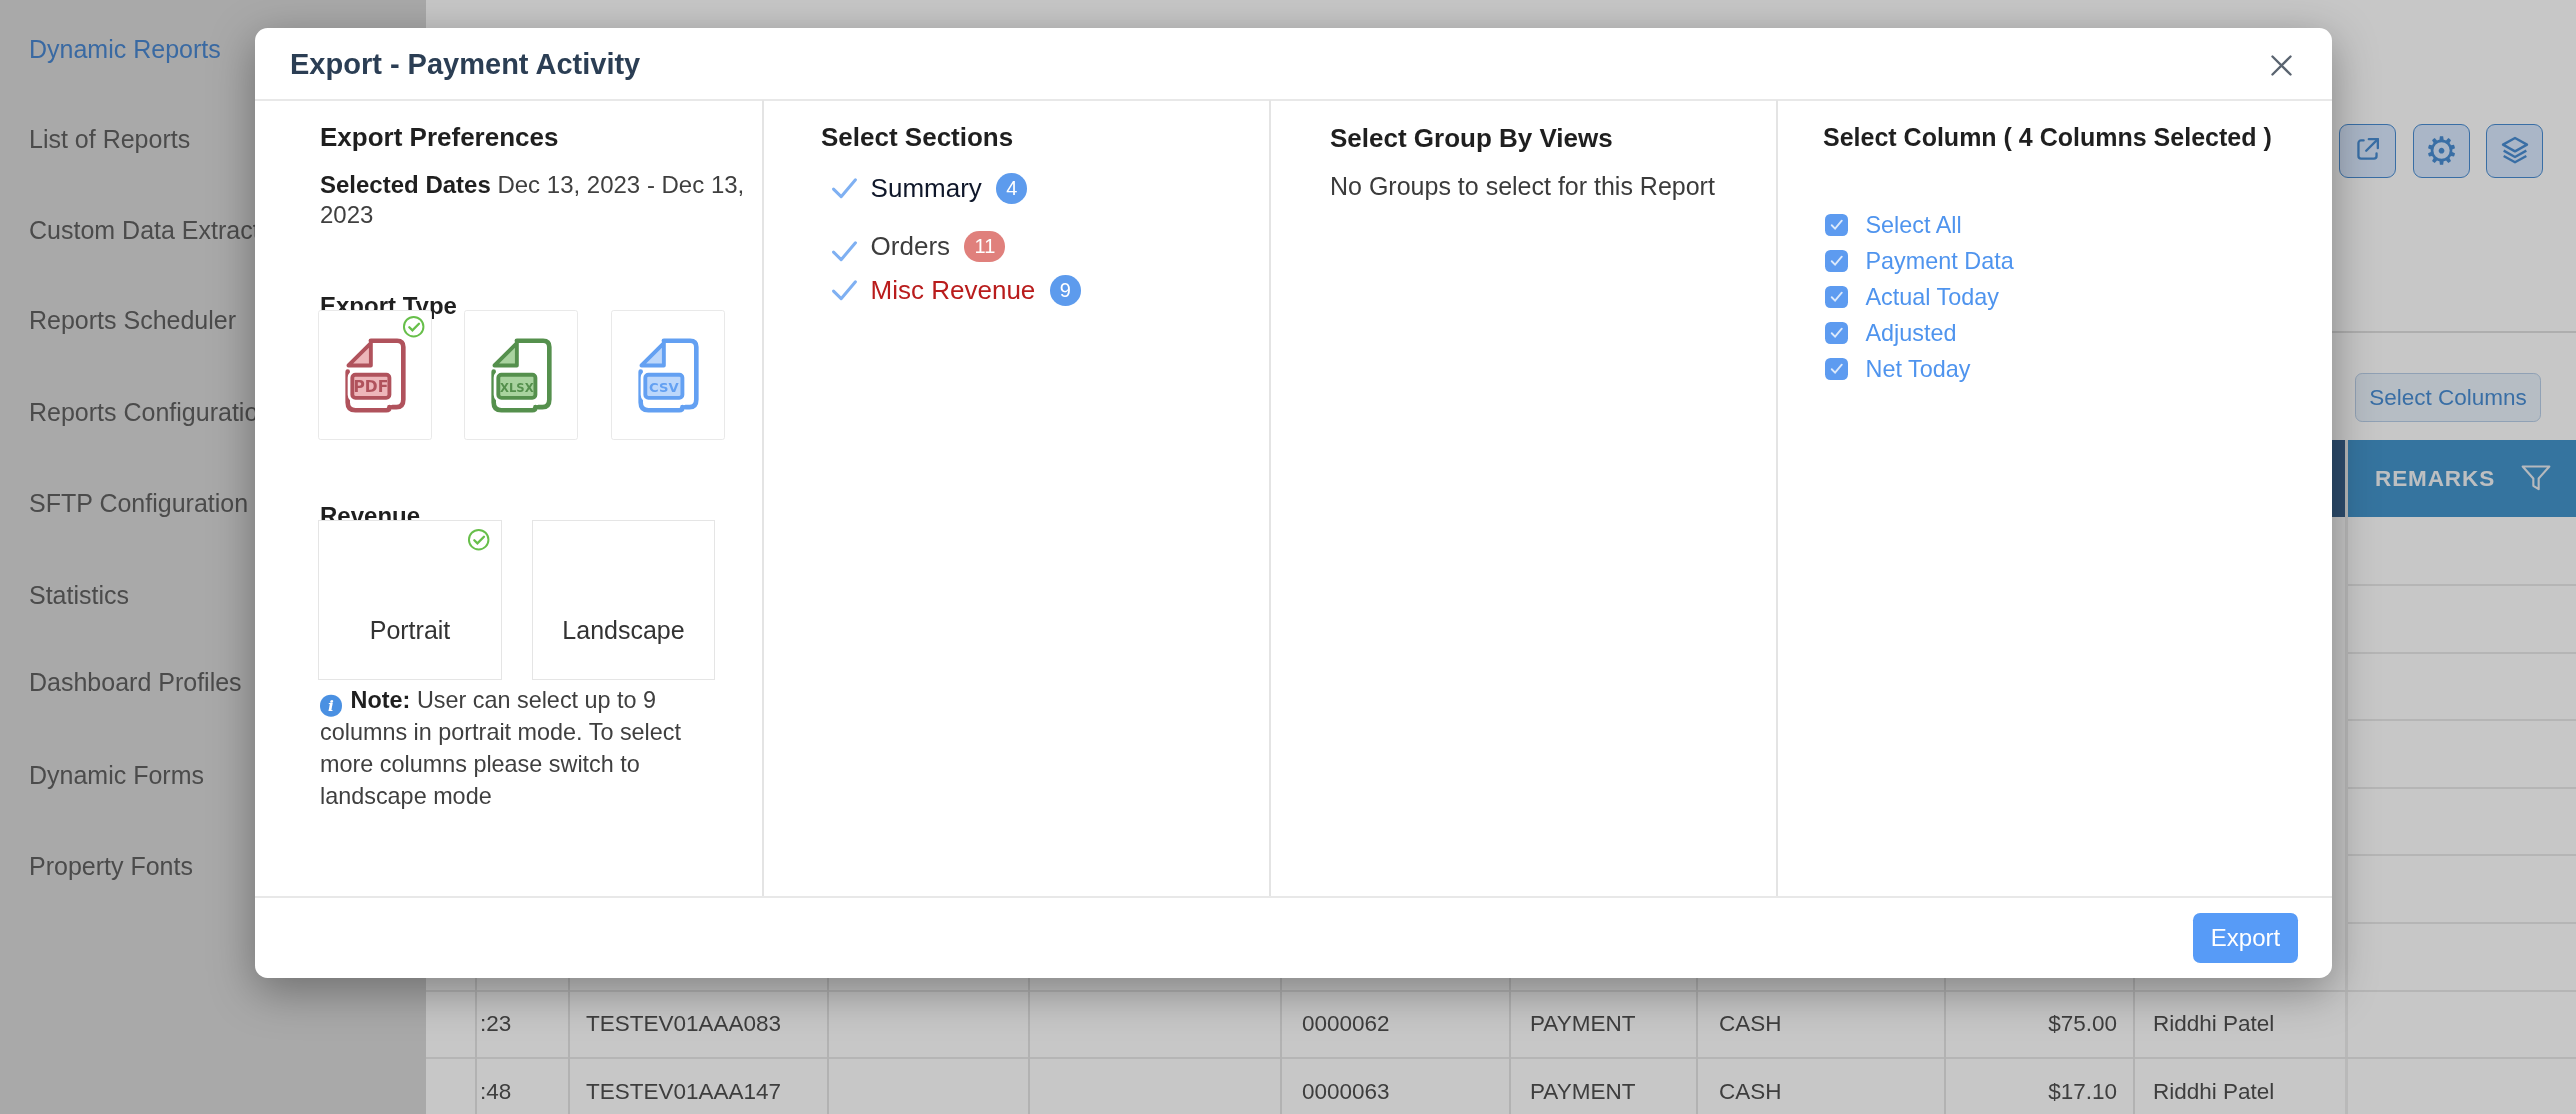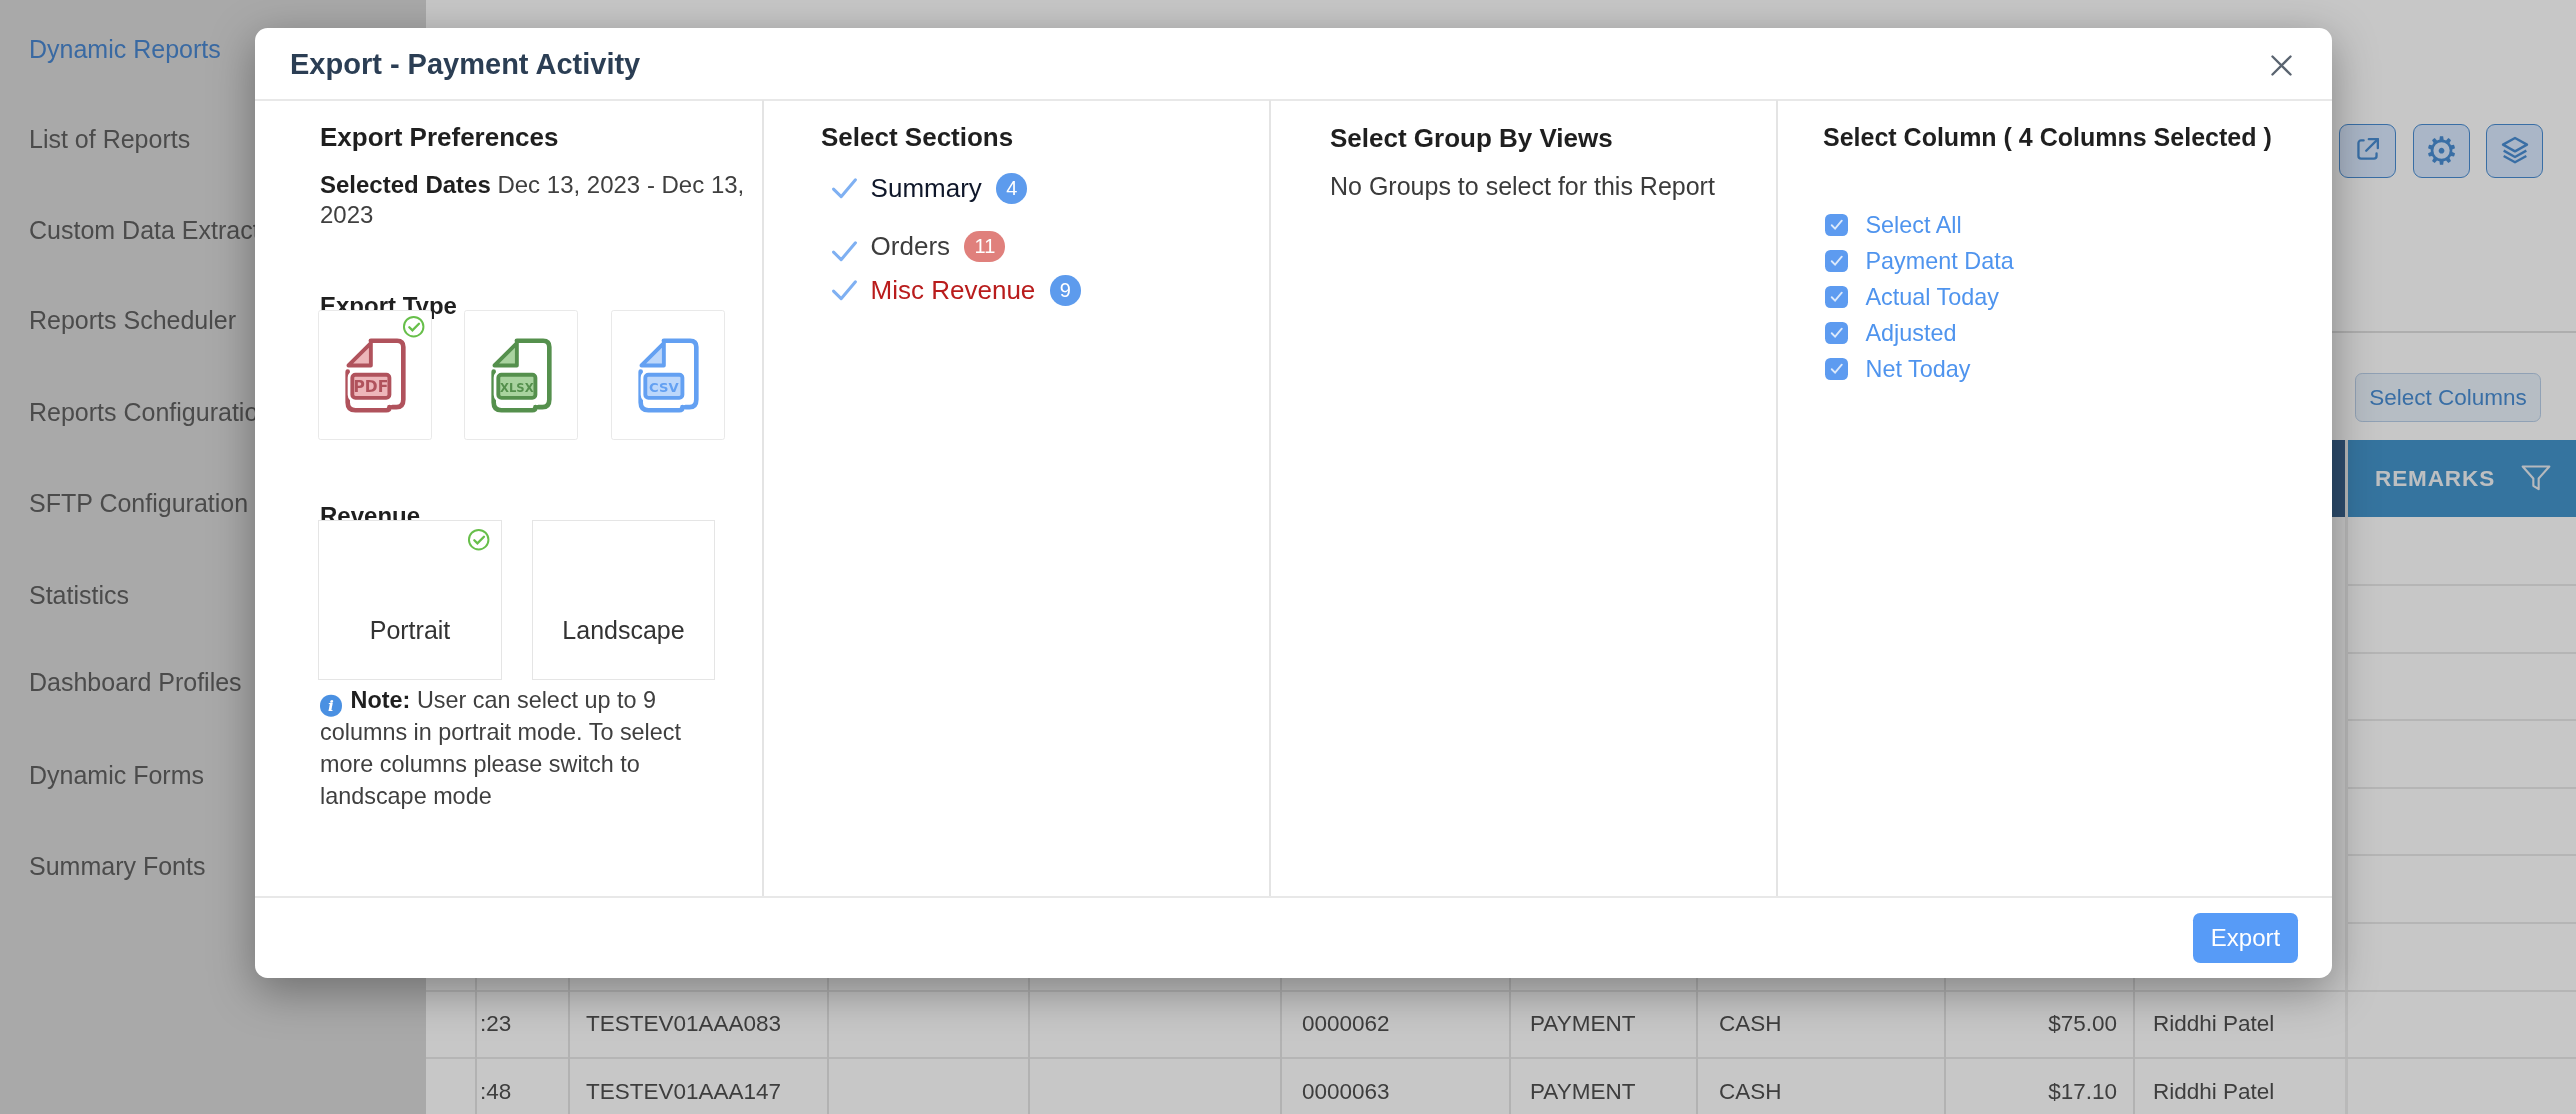--- a/index.html
+++ b/index.html
@@ -134,21 +134,21 @@
   <div id="sidebar">
       <div class="sidebar-item active" style="top: 35px;">Dynamic Reports</div>
       <div class="sidebar-item" style="top: 125px;">List of Reports</div>
       <div class="sidebar-item" style="top: 216px;">Custom Data Extracts</div>
       <div class="sidebar-item" style="top: 306px;">Reports Scheduler</div>
       <div class="sidebar-item" style="top: 398px;">Reports Configuration</div>
       <div class="sidebar-item" style="top: 489px;">SFTP Configuration</div>
       <div class="sidebar-item" style="top: 581px;">Statistics</div>
       <div class="sidebar-item" style="top: 668px;">Dashboard Profiles</div>
       <div class="sidebar-item" style="top: 761px;">Dynamic Forms</div>
-      <div class="sidebar-item" style="top: 852px;">Summary Fonts</div>
+      <div class="sidebar-item" style="top: 852px;">Property Fonts</div>
     </div>
 
   <div id="toolbar">
       <button class="tool-btn" style="left: 2339px; top: 124px;">
         <span><svg width="31" height="31" viewBox="0 0 24 24" fill="none" stroke="#4a8ed4" stroke-width="1.8" stroke-linecap="round" stroke-linejoin="round">
      <path d="M9 5H7a2 2 0 0 0-2 2v10a2 2 0 0 0 2 2h10a2 2 0 0 0 2-2v-2"></path>
             <path d="M13 4h7v7"></path>
             <path d="M20 4l-9 9"></path>
           </svg></span>
       </button>

